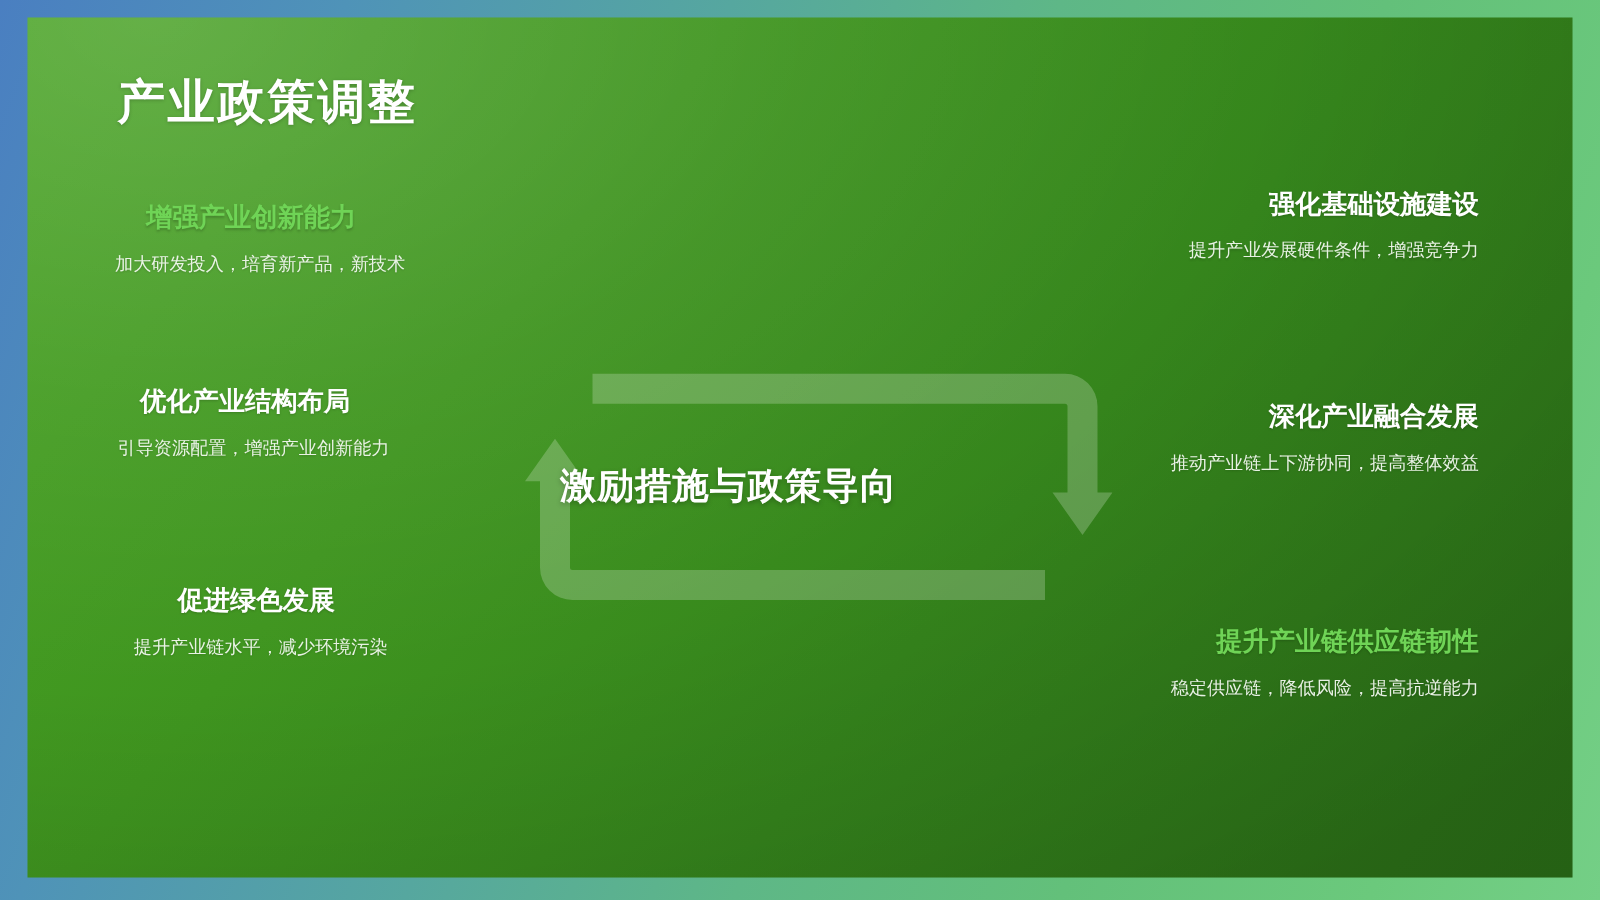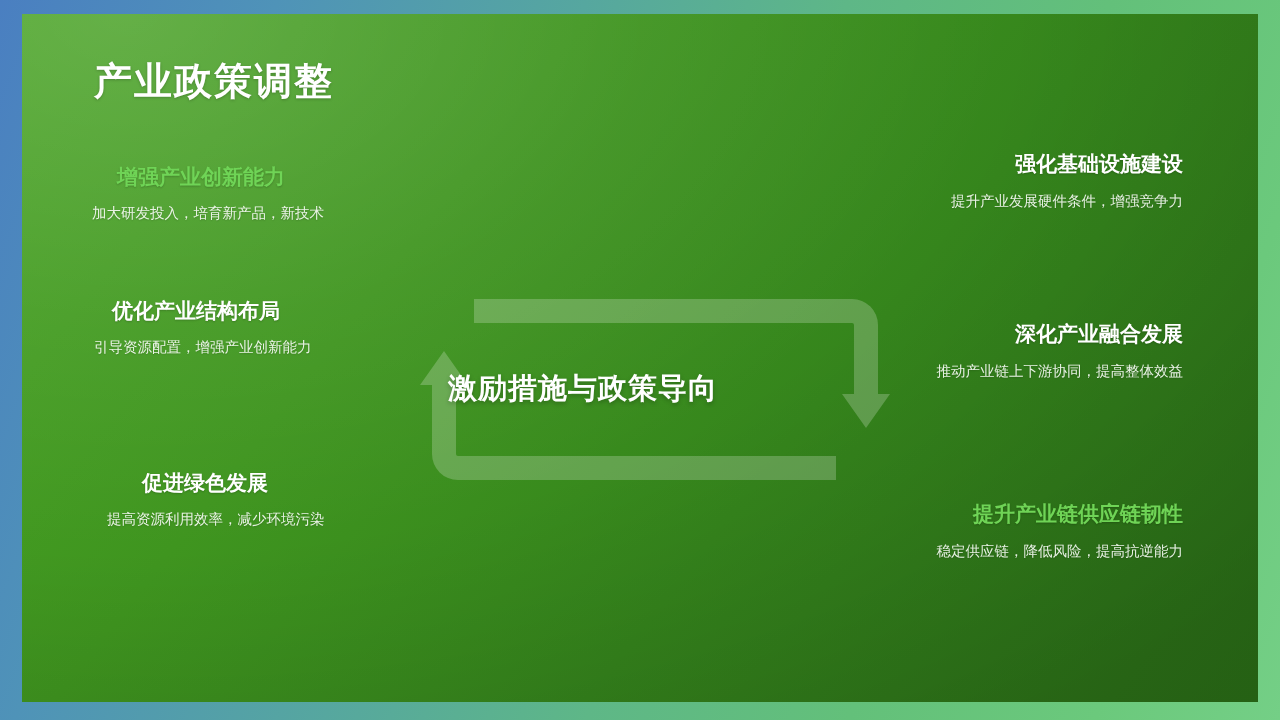--- a/index.html
+++ b/index.html
@@ -77,28 +77,28 @@
     color: #6fd456;
   }
   .item .desc {
     font-size: 14.5px;
     color: #f2f8ef;
     line-height: 1.3;
     opacity: 0.95;
     text-shadow: 0 1px 2px rgba(0,0,0,0.18);
   }
 
-  .item.left  { text-align: left; }
+  .item.left  { text-align: left; font-family: Liberation Mono, monospace; }
   .item.right { text-align: right; }
 
   
   #item-l1 { left: 95px;  top: 150px; }
   #item-l1 .desc { margin-top: 14px; margin-left: -25px; text-align: center; }
 
-  #item-l2 { left: 90px;  top: 284px; }
+  #item-l2 { left: 90px;  top: 297px; }
   #item-l2 .desc { margin-top: 14px; margin-left: -18px; }
 
   #item-l3 { left: 120px; top: 456px; }
   #item-l3 .desc { margin-top: 14px; margin-left: -35px; }
 
   
   #item-r1 { right: 75px; top: 137px; }
   #item-r1 .desc { margin-top: 15px; }
 
   #item-r2 { right: 75px; top: 307px; }
@@ -182,21 +182,21 @@
       <div class="desc">加大研发投入，培育新产品，新技术</div>
     </div>
 
     <div class="item left" id="item-l2">
       <div class="head">优化产业结构布局</div>
       <div class="desc">引导资源配置，增强产业创新能力</div>
     </div>
 
     <div class="item left" id="item-l3">
       <div class="head">促进绿色发展</div>
-      <div class="desc">提高资源利用效率，减少环境污染</div>
+      <div class="desc">提升产业链水平，减少环境污染</div>
     </div>
 
     <div class="item right" id="item-r2">
       <div class="head">深化产业融合发展</div>
       <div class="desc">推动产业链上下游协同，提高整体效益</div>
     </div>
 
     <div class="item right" id="item-r1">
       <div class="head">强化基础设施建设</div>
       <div class="desc">提升产业发展硬件条件，增强竞争力</div>

